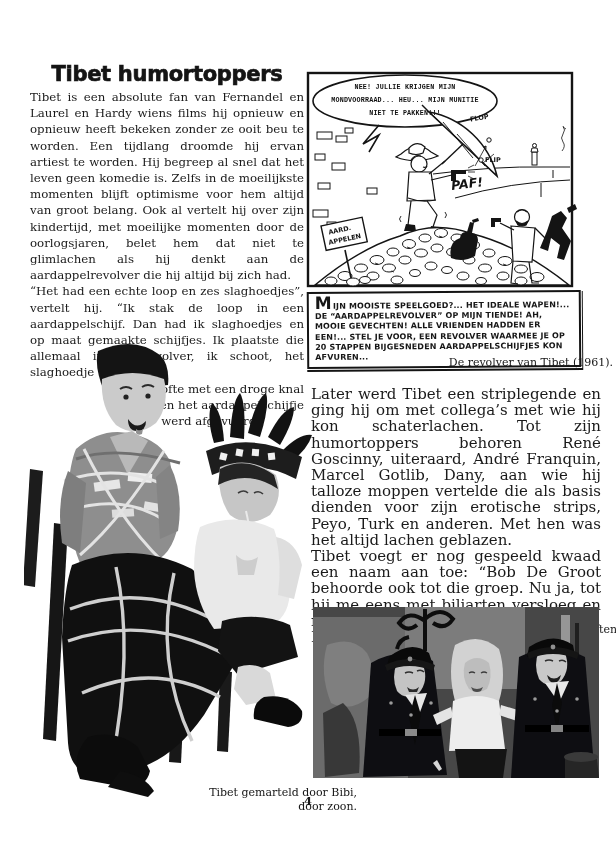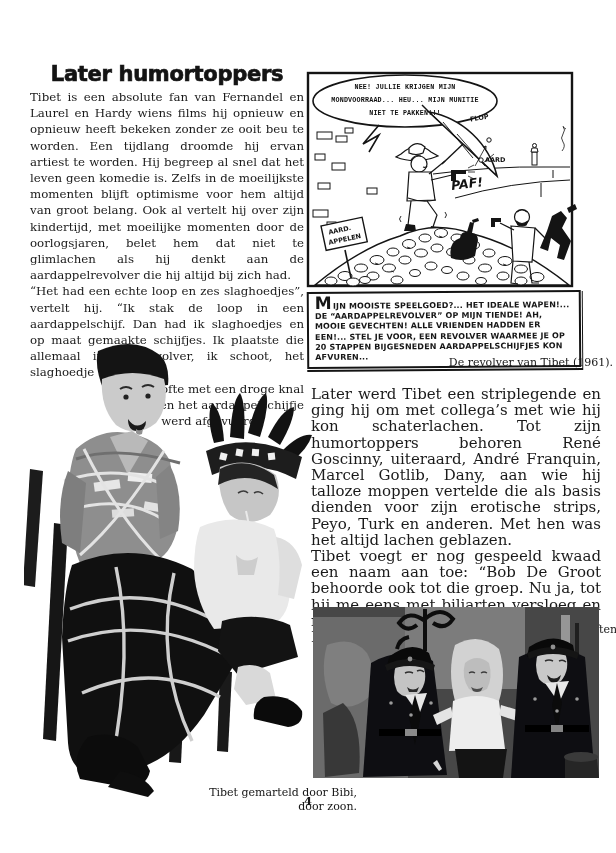--- a/index.html
+++ b/index.html
@@ -50,21 +50,21 @@
   .photo1{left:24px;top:341px;width:310px;height:456px;}
   .photo2{left:313px;top:607px;width:286px;height:171px;}
   
   .pagenum{left:0;top:794px;width:616px;text-align:center;font-size:11.5px;font-weight:bold;}
 </style>
 </head>
 <body>
 
 <div class="page">
 
-  <div class="abs headline">Later humortoppers</div>
+  <div class="abs headline">Tibet humortoppers</div>
 
   <div class="abs colL">
     <div>Tibet is een absolute fan van Fernandel en Laurel en Hardy wiens films hij opnieuw en opnieuw heeft bekeken zonder ze ooit beu te worden. Een tijdlang droomde hij ervan artiest te worden. Hij begreep al snel dat het leven geen komedie is. Zelfs in de moeilijkste momenten blijft optimisme voor hem altijd van groot belang. Ook al vertelt hij over zijn kindertijd, met moeilijke momenten door de oorlogsjaren, belet hem dat niet te glimlachen als hij denkt aan de aardappelrevolver die hij altijd bij zich had.</div>
     <div>“Het had een echte loop en zes slaghoedjes”, vertelt hij. “Ik stak de loop in een aardappelschijf. Dan had ik slaghoedjes en op maat gemaakte schijfjes. Ik plaatste die allemaal in de revolver, ik schoot, het slaghoedje</div>
     <div class="wrapline">ontplofte met een droge knal</div>
     <div class="wrapline">en het aardappelschijfje</div>
     <div class="wrapline last">werd afgevuurd.”</div>
   </div>
 
   <div class="abs comic">
@@ -190,21 +190,21 @@
       </g>
       <rect x="186" y="148" width="10" height="4" fill="#141414"></rect>
       <rect x="186" y="152" width="4" height="5" fill="#141414"></rect>
 
       <path d="M247 146 l9 -5 l6 7 l-5 10 l9 13 l-7 19 l-7 -2 l3 -13 l-9 -7 l-3 13 l-8 -3 l7 -17 z" fill="#141414"></path>
       <path d="M262 138 l8 -4 l2 5 l-8 4 z" fill="#141414"></path>
     </svg>
     <div class="balloon-text">NEE! JULLIE KRIJGEN MIJN MONDVOORRAAD... HEU... MIJN MUNITIE NIET TE PAKKEN!!!</div>
     <div class="sfx sfx-paf">PAF!</div>
     <div class="sfx sfx-flop">FLOP</div>
-    <div class="sfx sfx-flip">AARD</div>
+    <div class="sfx sfx-flip">FLIP</div>
     <div class="narration">MIJN MOOISTE SPEELGOED?... HET IDEALE WAPEN!... DE “AARDAPPELREVOLVER” OP MIJN TIENDE! AH, MOOIE GEVECHTEN! ALLE VRIENDEN HADDEN ER EEN!... STEL JE VOOR, EEN REVOLVER WAARMEE JE OP 20 STAPPEN BIJGESNEDEN AARDAPPELSCHIJFJES KON AFVUREN...</div>
   </div>
 
   <div class="abs caption cap-comic">De revolver van Tibet (1961).</div>
 
   <div class="abs colR">
     <div>Later werd Tibet een striplegende en ging hij om met collega’s met wie hij kon schaterlachen. Tot zijn humortoppers behoren René Goscinny, uiteraard, André Franquin, Marcel Gotlib, Dany, aan wie hij talloze moppen vertelde die als basis dienden voor zijn erotische strips, Peyo, Turk en anderen. Met hen was het altijd lachen geblazen.</div>
     <div>Tibet voegt er nog gespeeld kwaad een naam aan toe: “Bob De Groot behoorde ook tot die groep. Nu ja, tot hij me eens met biljarten versloeg en me genadeloos afstrafte bij petanque. Ik vergeef het hem nooit.”</div>
   </div>
 

